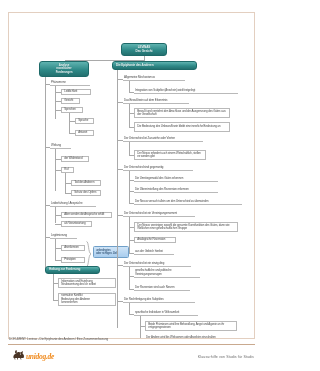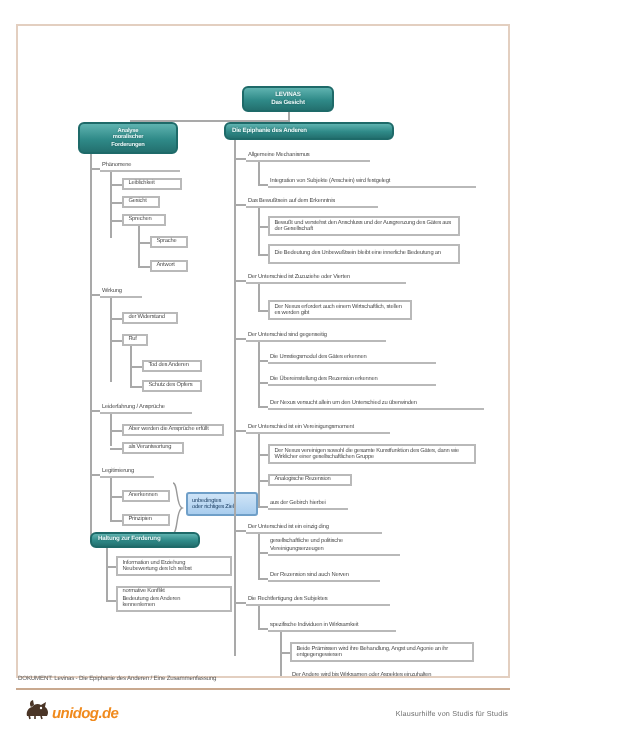--- a/index.html
+++ b/index.html
@@ -138,21 +138,21 @@
   }
   .brand {
     position: absolute;
     left: 12px;
     top: 349px;
     display: flex;
     align-items: flex-end;
     gap: 1px;
   }
   .brand-word {
-    font-family: Liberation Sans, sans-serif;
+    font-family: Liberation Serif, serif;
     font-size: 7.5px;
     font-weight: bold;
     font-style: italic;
     color: #f08a1d;
     letter-spacing: -0.3px;
     line-height: 1;
   }
   .brand-dog { display:block; }
 </style>
 </head>

